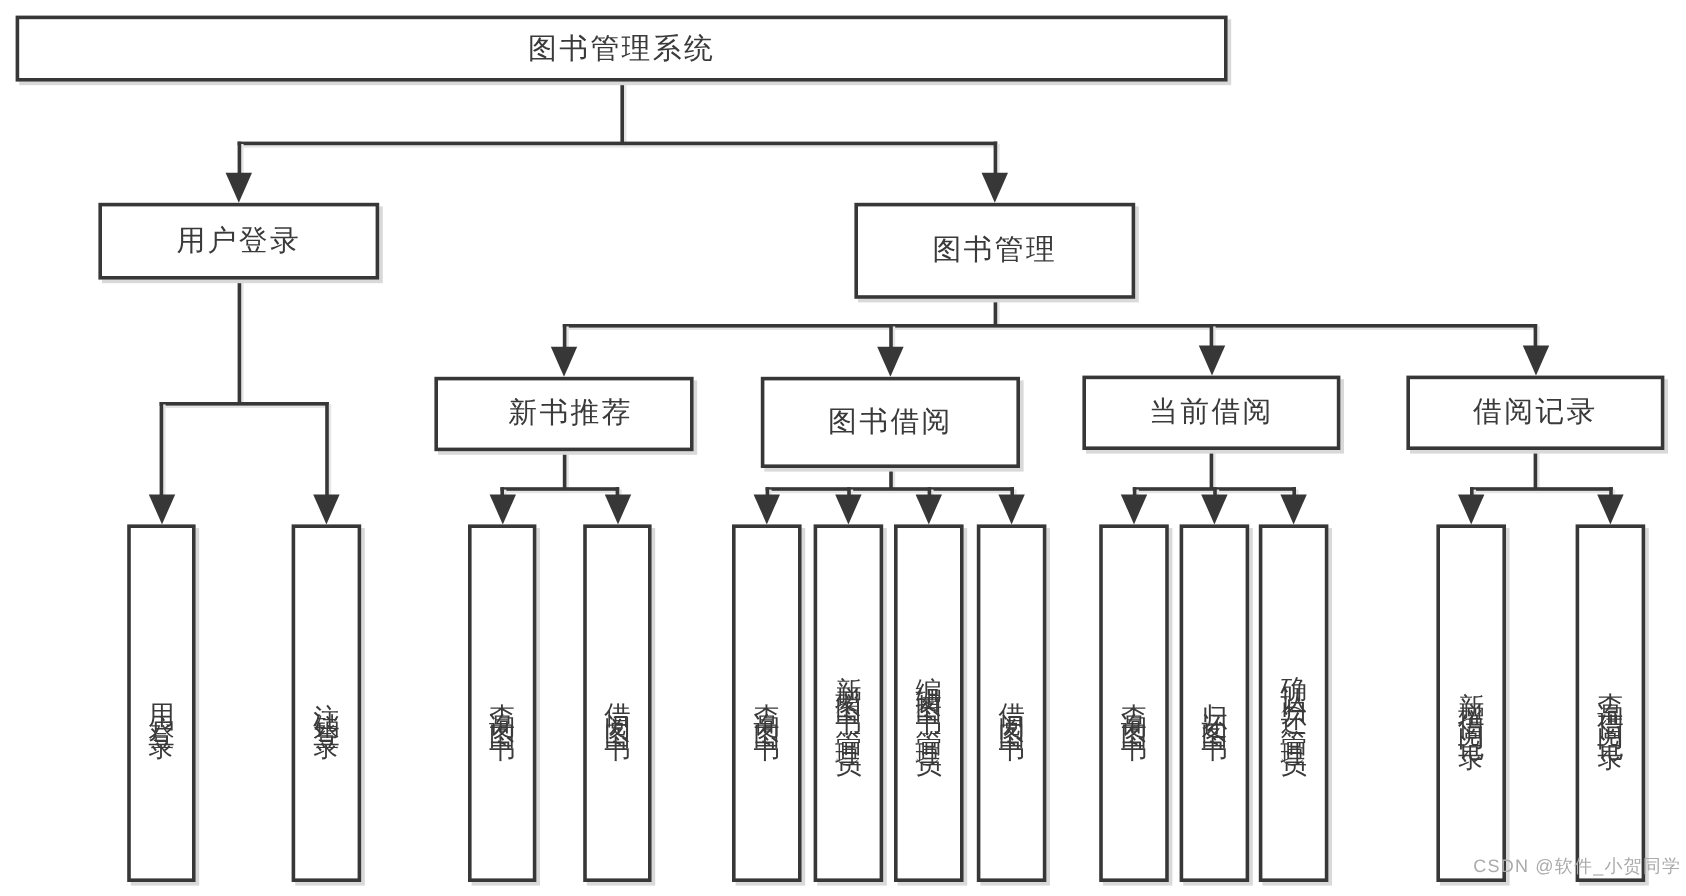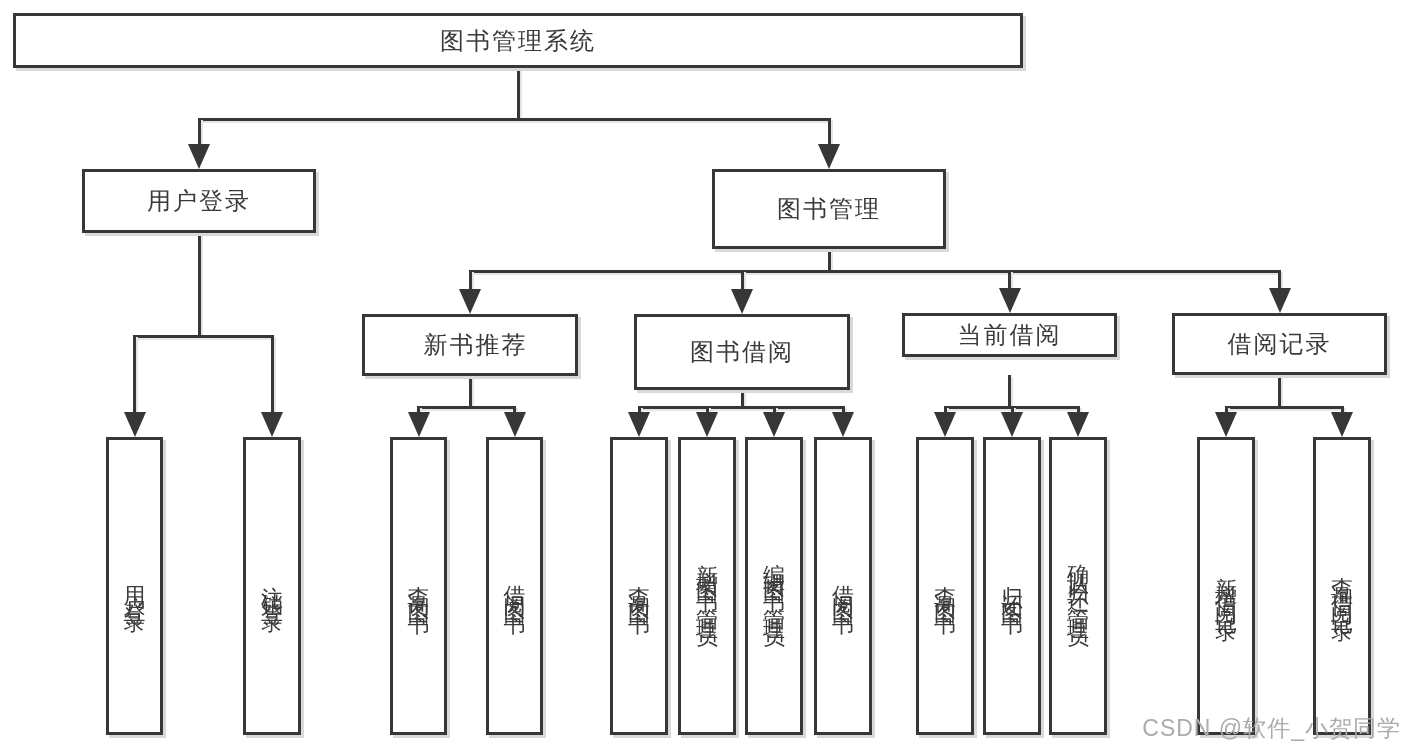--- a/index.html
+++ b/index.html
@@ -45,21 +45,21 @@
     width: 0;
     height: 0;
     border-left: 11px solid transparent;
     border-right: 11px solid transparent;
     border-top: 25px solid var(--line, #373737);
   }
   .watermark {
     position: absolute;
     top: 713px;
     right: 4px;
-    font-size: 23px;
+    font-size: 15px;
     color: var(--wm, #ababab);
     letter-spacing: 1px;
     white-space: nowrap;
   }
 </style>
 </head>
 <body>
 
 <div class="canvas">
   <div id="edges-layer">
@@ -125,21 +125,21 @@
       </div>
       <div class="node" style="left: 712px; top: 169px; width: 234px; height: 80px;">
         <span class="label">图书管理</span>
       </div>
       <div class="node" style="left: 362px; top: 314px; width: 216px; height: 62px; padding-left: 11px;">
         <span class="label">新书推荐</span>
       </div>
       <div class="node" style="left: 634px; top: 314px; width: 216px; height: 76px;">
         <span class="label">图书借阅</span>
       </div>
-      <div class="node" style="left: 902px; top: 313px; width: 215px; height: 44px;">
+      <div class="node" style="left: 902px; top: 313px; width: 215px; height: 62px;">
         <span class="label">当前借阅</span>
       </div>
       <div class="node" style="left: 1172px; top: 313px; width: 215px; height: 62px;">
         <span class="label">借阅记录</span>
       </div>
       <div class="node vertical" style="left: 106px; top: 437px; width: 57px; height: 298px;">
         <span class="label">用户登录</span>
       </div>
       <div class="node vertical" style="left: 243px; top: 437px; width: 58px; height: 298px;">
         <span class="label">注销登录</span>

